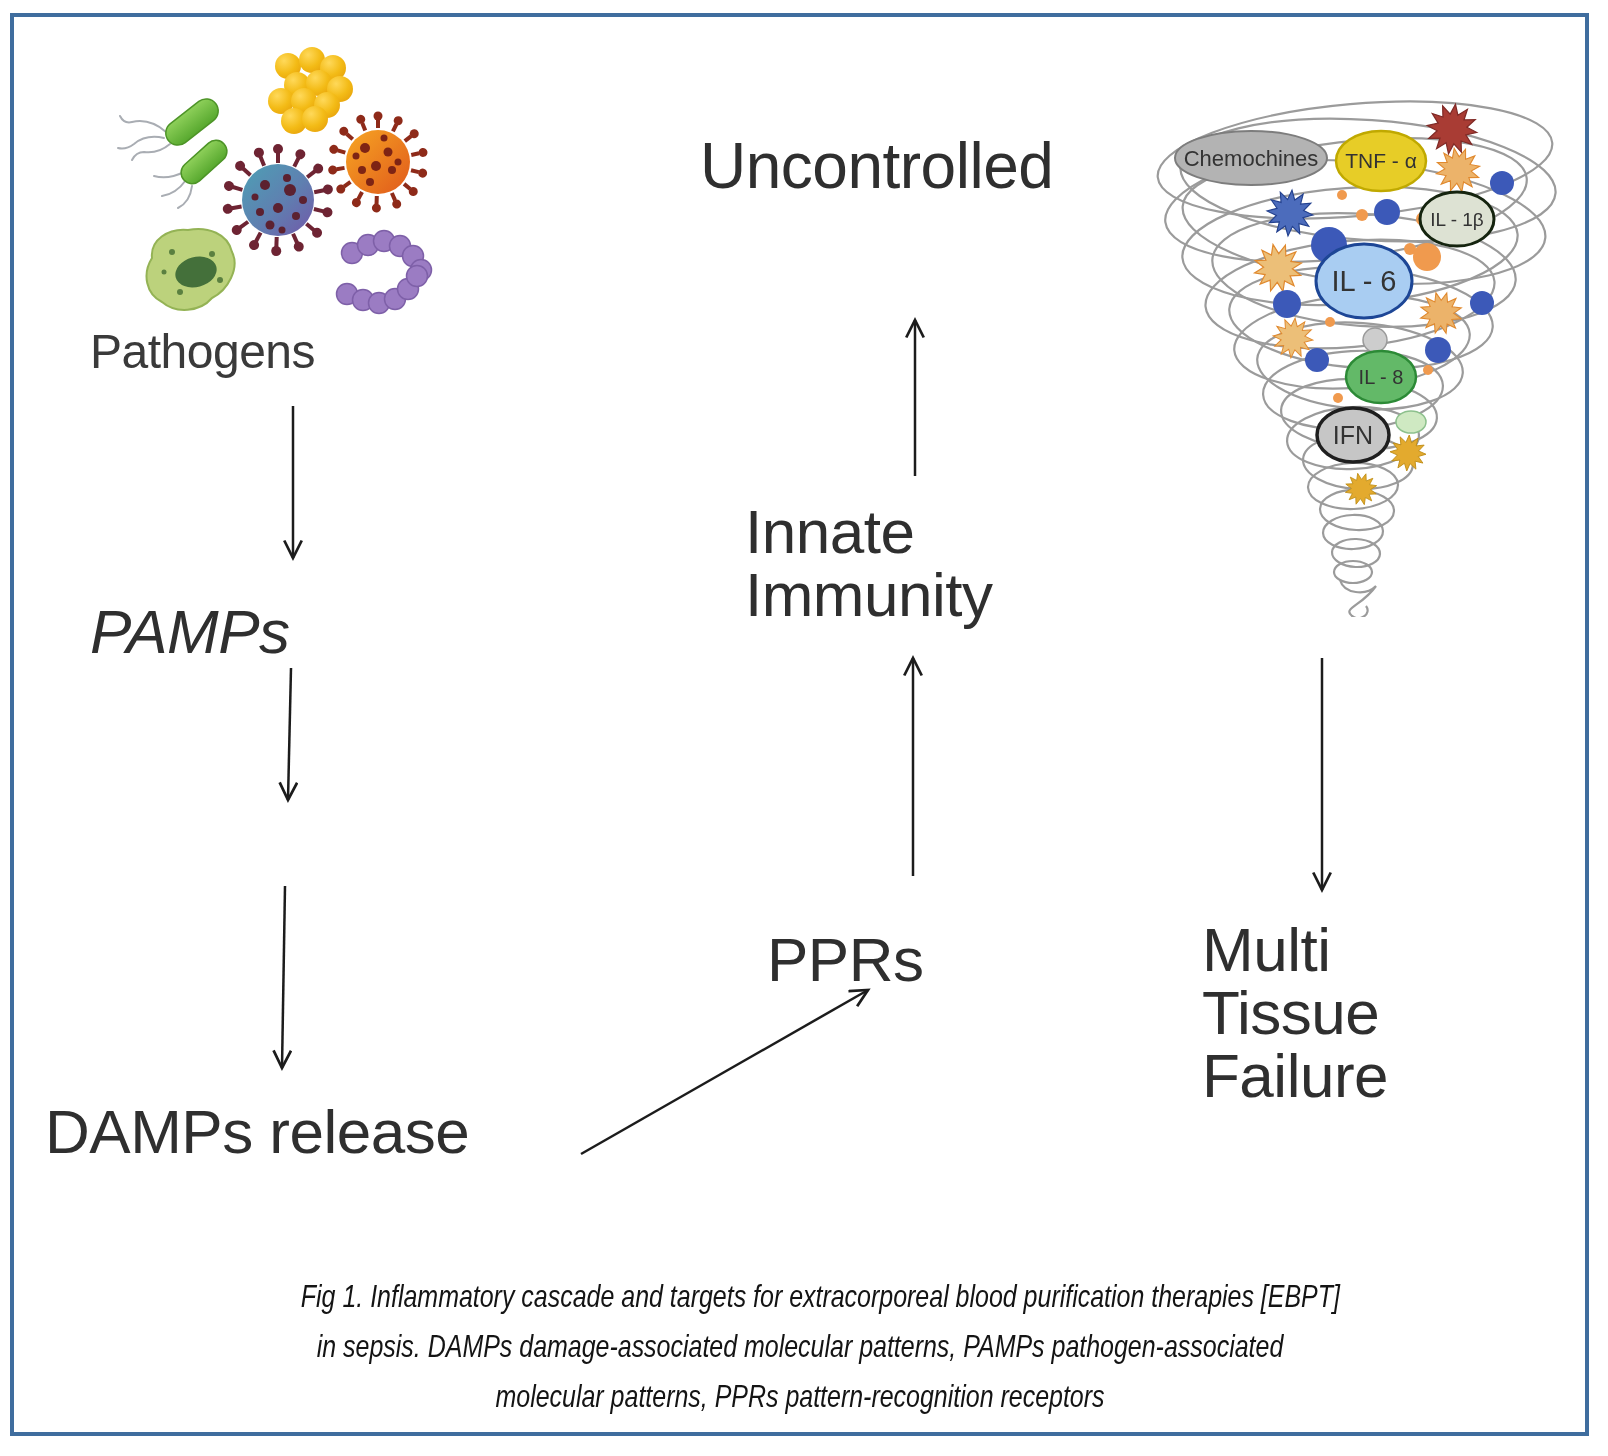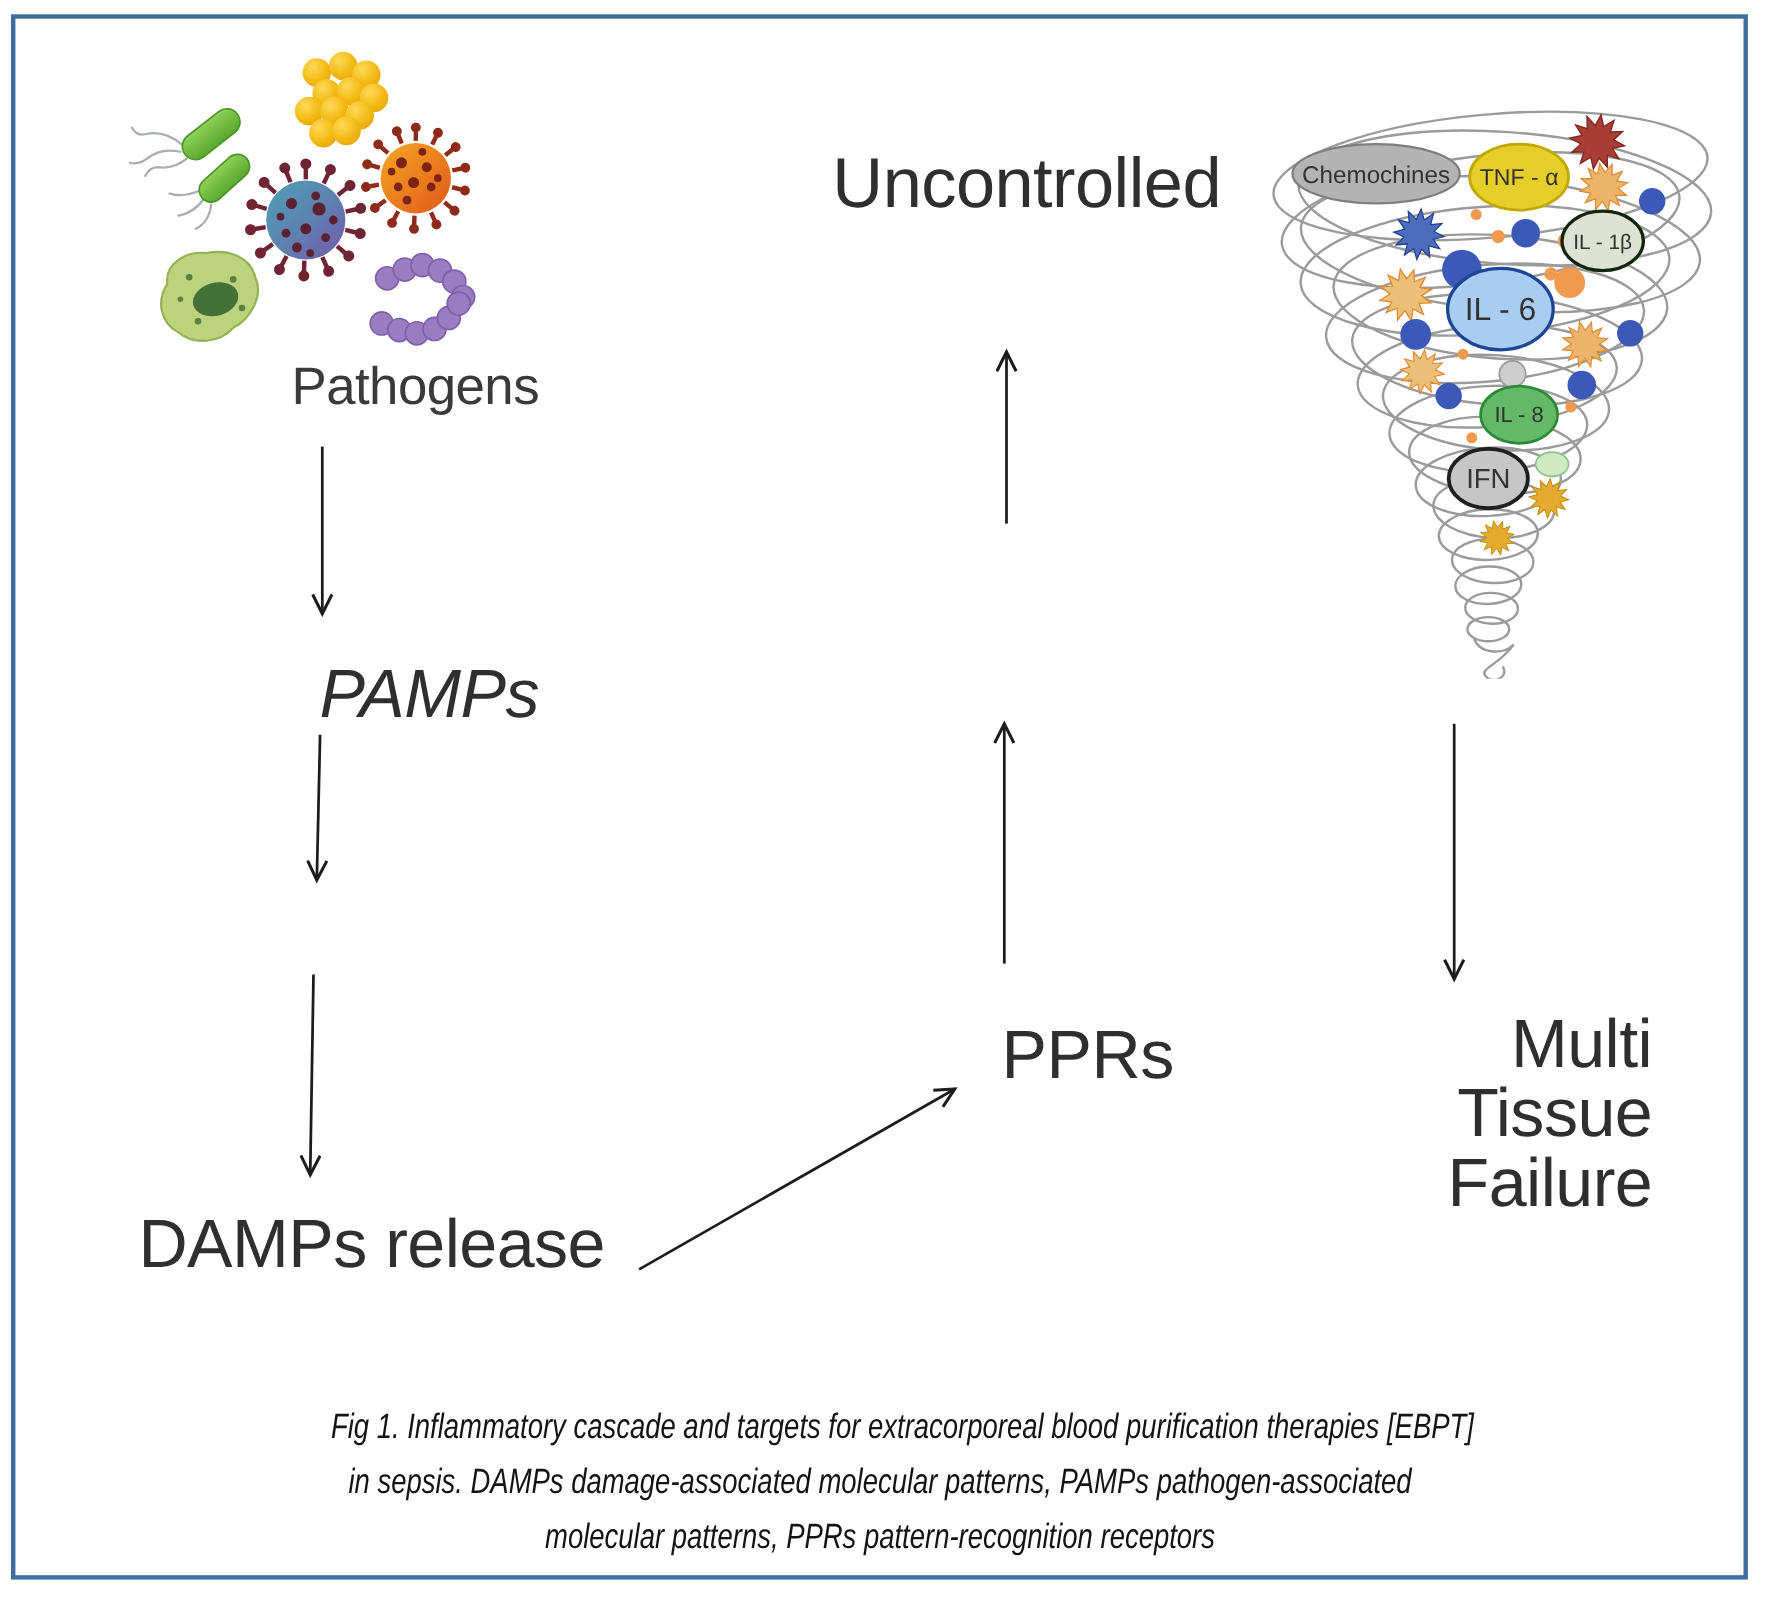--- a/index.html
+++ b/index.html
@@ -5,21 +5,21 @@
   html,body{margin:0;padding:0;background:#ffffff;}
   #canvas{
     position:relative;width:1608px;height:1456px;background:#ffffff;overflow:hidden;
     font-family:"Liberation Sans","DejaVu Sans",sans-serif;
   }
   #frame{
     position:absolute;left:10px;top:13px;width:1579px;height:1423px;
     border:4px solid #3f6d9e;box-sizing:border-box;pointer-events:none;
   }
   .lbl{
-    position:absolute;text-align:right;color:#2f2f2f;
+    position:absolute;text-align:left;color:#2f2f2f;
     font-size:62px;line-height:1.02;letter-spacing:-0.5px;white-space:nowrap;
   }
   .lbl.big{font-size:64px;}
   .lbl.small{font-size:48px;color:#3a3a3a;}
   #caption{
     position:absolute;left:160px;top:1272px;width:1280px;
     text-align:center;font-style:italic;font-size:32px;line-height:1.56;
     color:#141414;transform:scaleX(0.78);transform-origin:50% 0;white-space:nowrap;
   }
   svg{position:absolute;display:block;}
@@ -286,20 +286,24 @@
 
   <div class="lbl small" style="left:90px;top:328px;width:400px;">Pathogens</div>
 
   <div class="lbl" style="left:90px;top:600px;width:400px;font-style:italic;">PAMPs</div>
 
 
   <div class="lbl" style="left:45px;top:1100px;width:505px;">DAMPs release</div>
 
   <div class="lbl" style="left:767px;top:904px;width:300px;margin-top:24px;">PPRs</div>
 
+  <div class="lbl" style="left:745px;top:500px;width:320px;">
+    <div>Innate</div>
+    <div>Immunity</div>
+  </div>
 
   <div class="lbl big" style="left:700px;top:134px;width:410px;">
     <div>Uncontrolled</div>
   </div>
 
   <div class="lbl" style="left:1202px;top:918px;width:300px;">
     <div>Multi</div>
     <div>Tissue</div>
     <div>Failure</div>
   </div>

